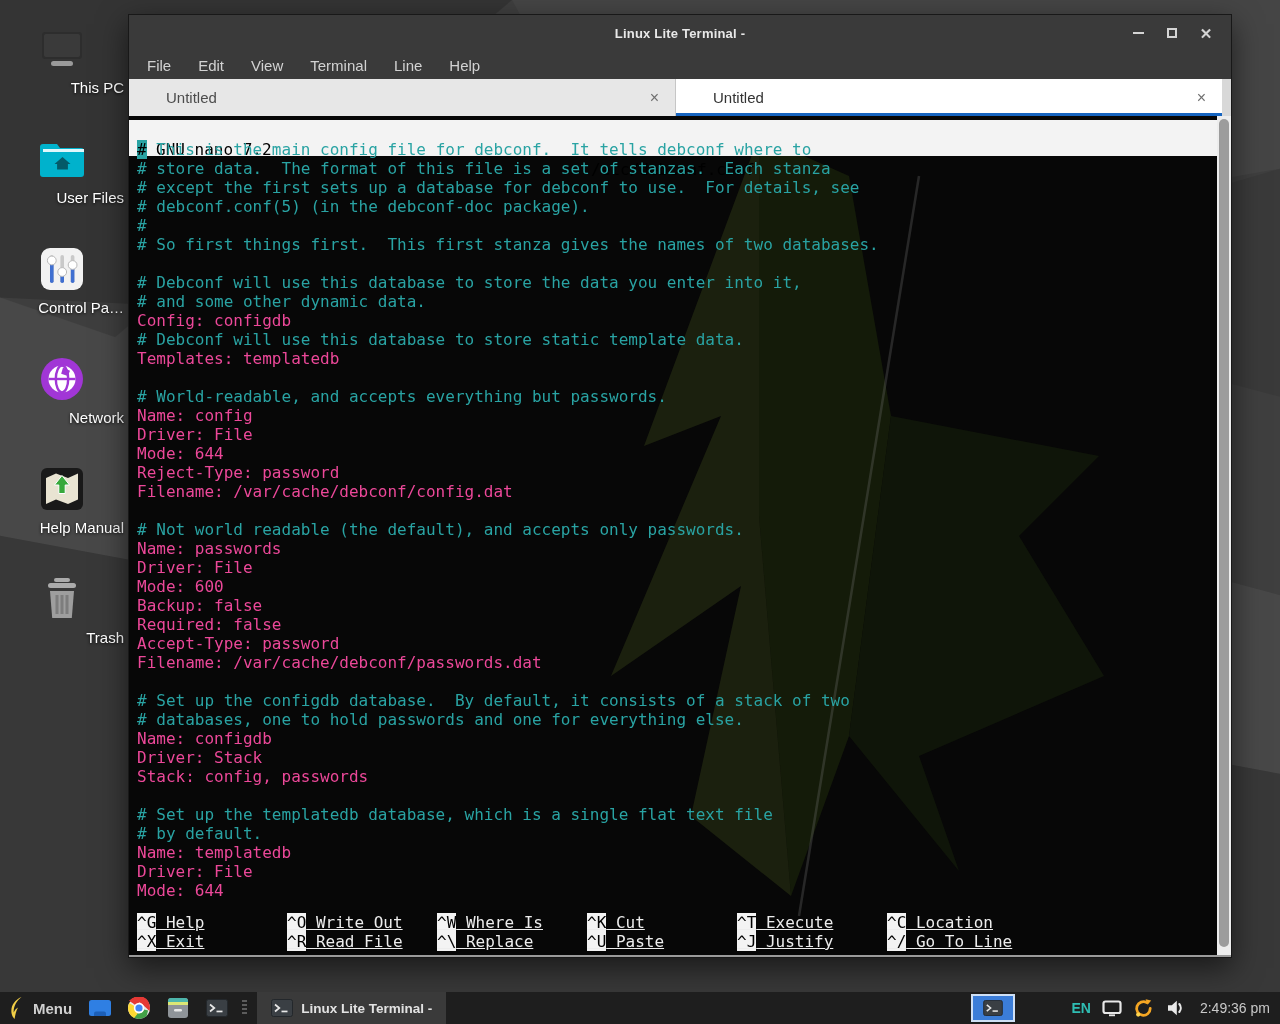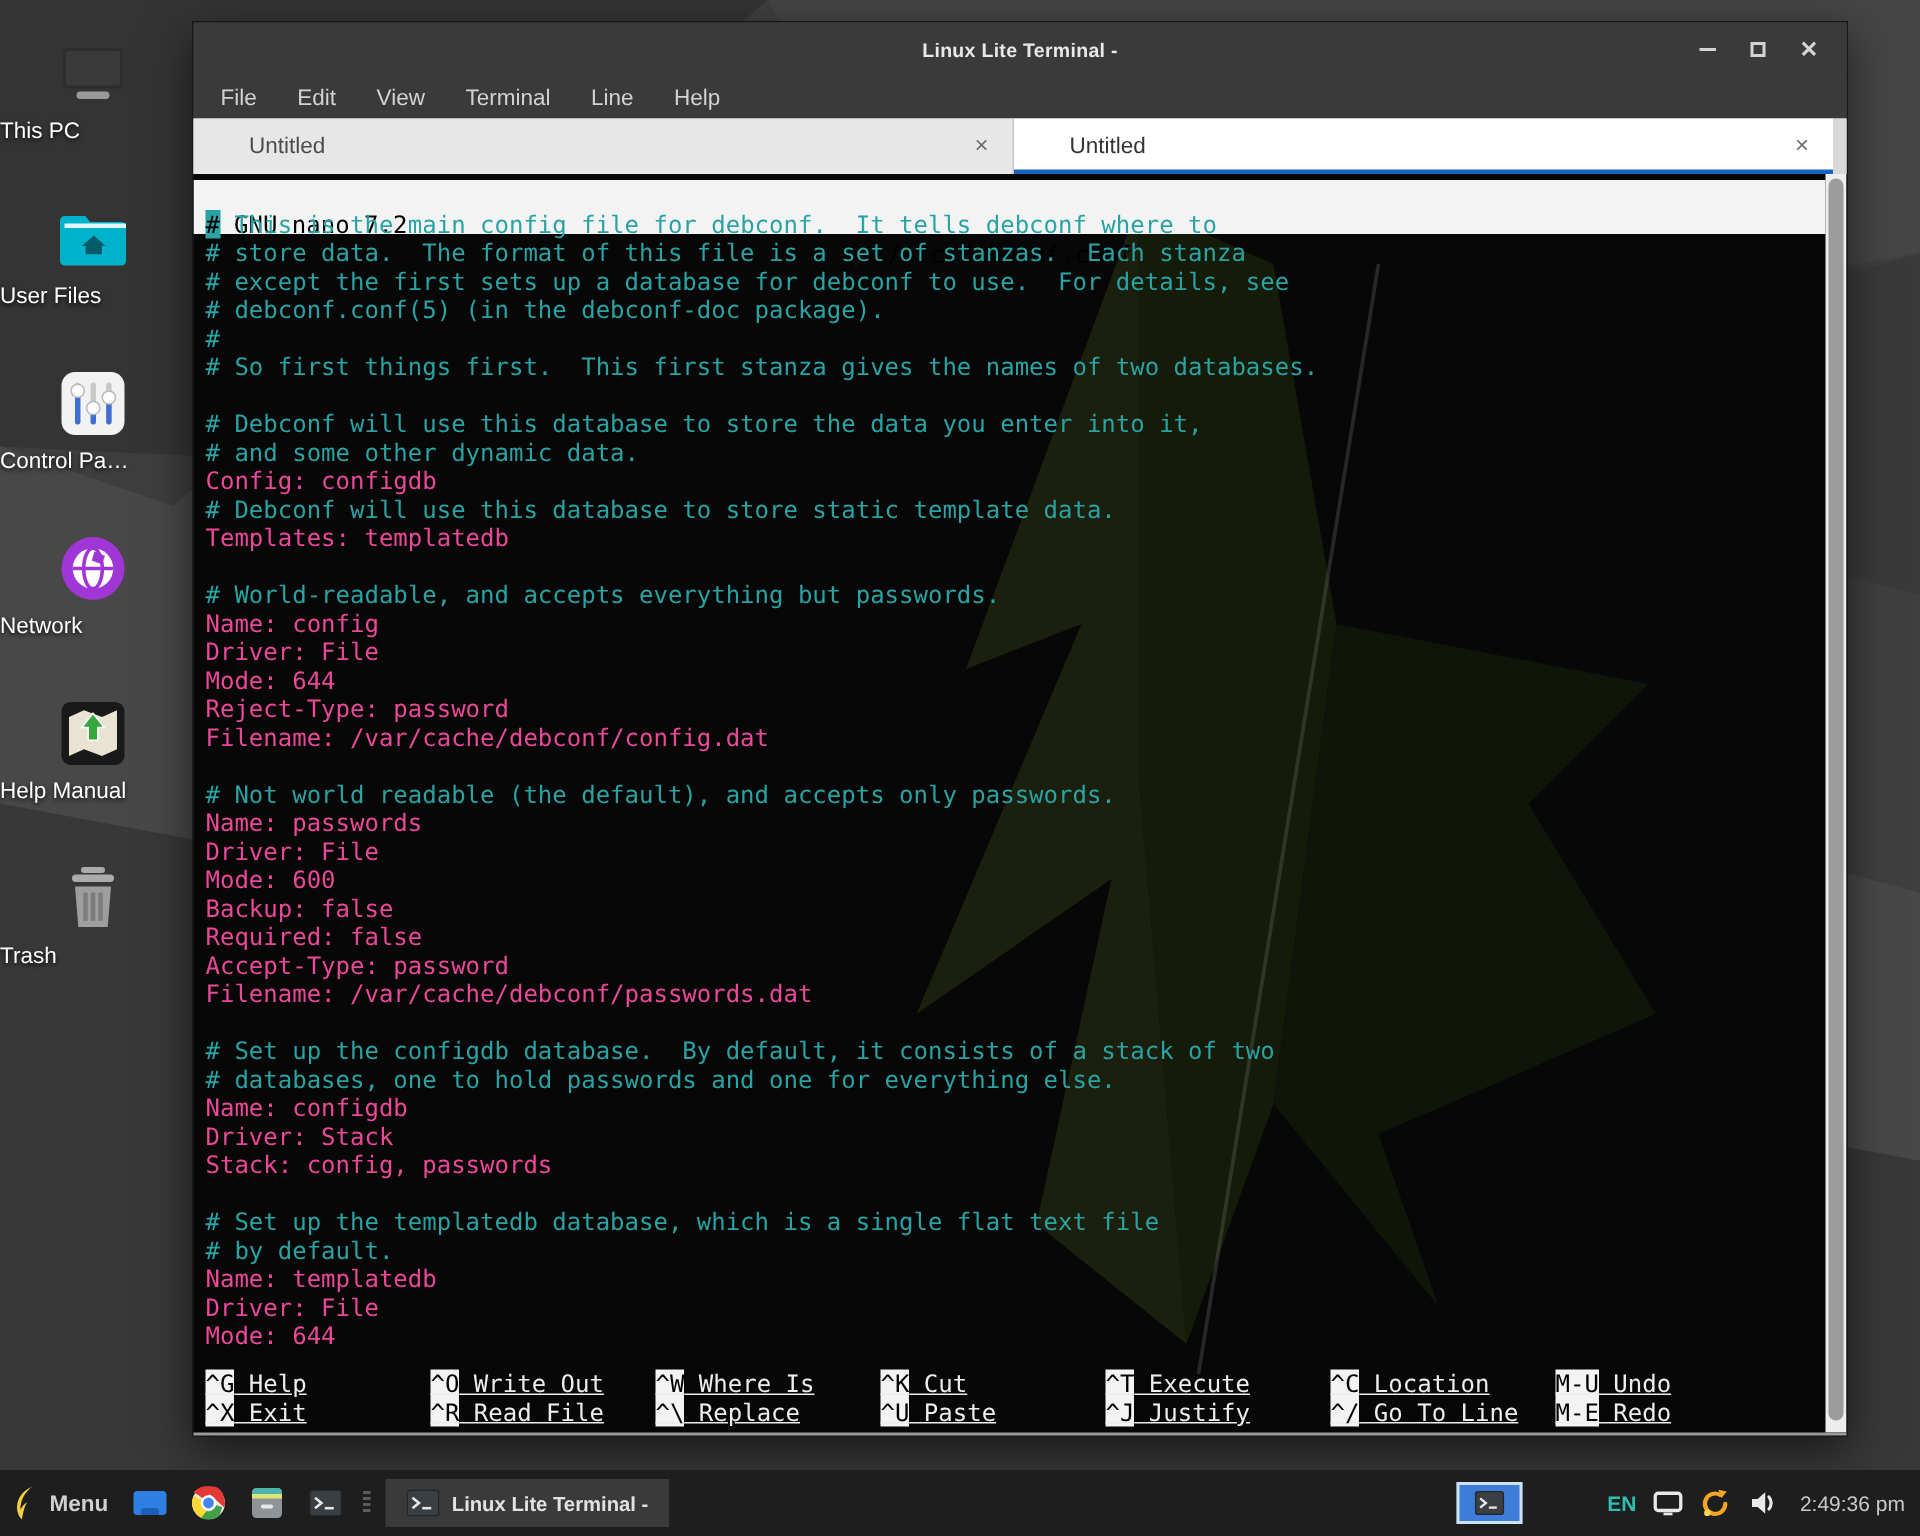--- a/index.html
+++ b/index.html
@@ -10,21 +10,21 @@
   #desktop { position:absolute; inset:0; background:#3f3f3f; }
   .facet { position:absolute; inset:0 0 32px 0; pointer-events:none; }
   .f1 { background:rgba(0,0,0,.16);       clip-path:polygon(0% 0%, 40% 0%, 9% 34%, 0% 30%); }
   .f2 { background:rgba(255,255,255,.03); clip-path:polygon(40% 0%, 100% 0%, 100% 17%, 52% 28%); }
   .f3 { background:rgba(255,255,255,.05); clip-path:polygon(0% 30%, 16% 31%, 100% 60%, 100% 78%, 0% 54%); }
   .f4 { background:rgba(0,0,0,.11);       clip-path:polygon(0% 54%, 100% 78%, 100% 100%, 0% 100%); }
   .f5 { background:rgba(0,0,0,.08);       clip-path:polygon(100% 17%, 100% 40%, 68% 29%); }
 
   
   #desktop-icons { position:absolute; left:0; top:0; width:128px; bottom:32px; }
-  .dicon { position:absolute; left:0; width:124px; text-align:left; cursor:default; }
+  .dicon { position:absolute; left:0; width:124px; text-align:right; cursor:default; }
   .dicon .art { width:52px; height:46px; margin:0 auto 7px auto; }
   .dicon .dlabel { color:#ffffff; font-size:15px; line-height:17px;
                    text-shadow:0 1px 3px rgba(0,0,0,.85); white-space:nowrap; }
 
   
   #win { position:absolute; left:128px; top:14px; width:1104px; height:944px;
          display:flex; flex-direction:column; border:1px solid #181818;
          box-shadow:0 10px 28px rgba(0,0,0,.55); }
   .titlebar { height:36px; background:#3a3a3a; position:relative;
               display:flex; align-items:center; justify-content:center; flex:0 0 auto; }
@@ -69,21 +69,21 @@
                font:16px/19px "DejaVu Sans Mono", monospace; color:#ededed; }
   .scol { flex:0 0 150px;text-decoration:underline; }
   .srow { height:19px; white-space:pre; }
   .skey { background:#f3f3f3; color:#000; }
 
   .scrollbar { position:absolute; top:0; right:0; bottom:0; width:14px; background:#ededed; }
   .sthumb { position:absolute; left:2px; right:2px; top:3px; bottom:8px;
             background:#9c9c9c; border-radius:5px; }
 
   
-  #taskbar { position:absolute; left:0; right:0; bottom:0; height:44px; background:#1e1e1e;
+  #taskbar { position:absolute; left:0; right:0; bottom:0; height:32px; background:#1e1e1e;
              display:flex; align-items:center; z-index:5; }
   .tb-logo { margin-left:8px; display:flex; align-items:center; cursor:pointer; }
   .tb-menu-label { color:#d0d0d0; font-size:15px; font-weight:700; margin-left:8px; cursor:pointer; }
   .tb-ico { margin-left:16px; display:flex; align-items:center; cursor:pointer; }
   .tb-sep { margin-left:14px; width:5px; height:16px;
             background:repeating-linear-gradient(180deg,#5c5c5c 0 2px,transparent 2px 4px);
             cursor:pointer; }
   .tb-task { margin-left:10px; height:32px; display:flex; align-items:center; gap:8px;
              padding:0 14px; background:#3a3a3a; cursor:pointer; max-width:320px; }
   .tb-task-label { color:#e2e2e2; font-size:13.5px; font-weight:700; white-space:nowrap; }
@@ -240,24 +240,20 @@
             <div class="srow"><span class="skey">^U</span> Paste</div>
           </div>
           <div class="scol">
             <div class="srow"><span class="skey">^T</span> Execute</div>
             <div class="srow"><span class="skey">^J</span> Justify</div>
           </div>
           <div class="scol">
             <div class="srow"><span class="skey">^C</span> Location</div>
             <div class="srow"><span class="skey">^/</span> Go To Line</div>
           </div>
-          <div class="scol">
-            <div class="srow"><span class="skey">M-U</span> Undo</div>
-            <div class="srow"><span class="skey">M-E</span> Redo</div>
-          </div>
         </div>
 
       <div class="scrollbar">
         <div class="sthumb"></div>
       </div>
     </div>
   </div>
 
   <div id="taskbar">
     <span class="tb-logo">

